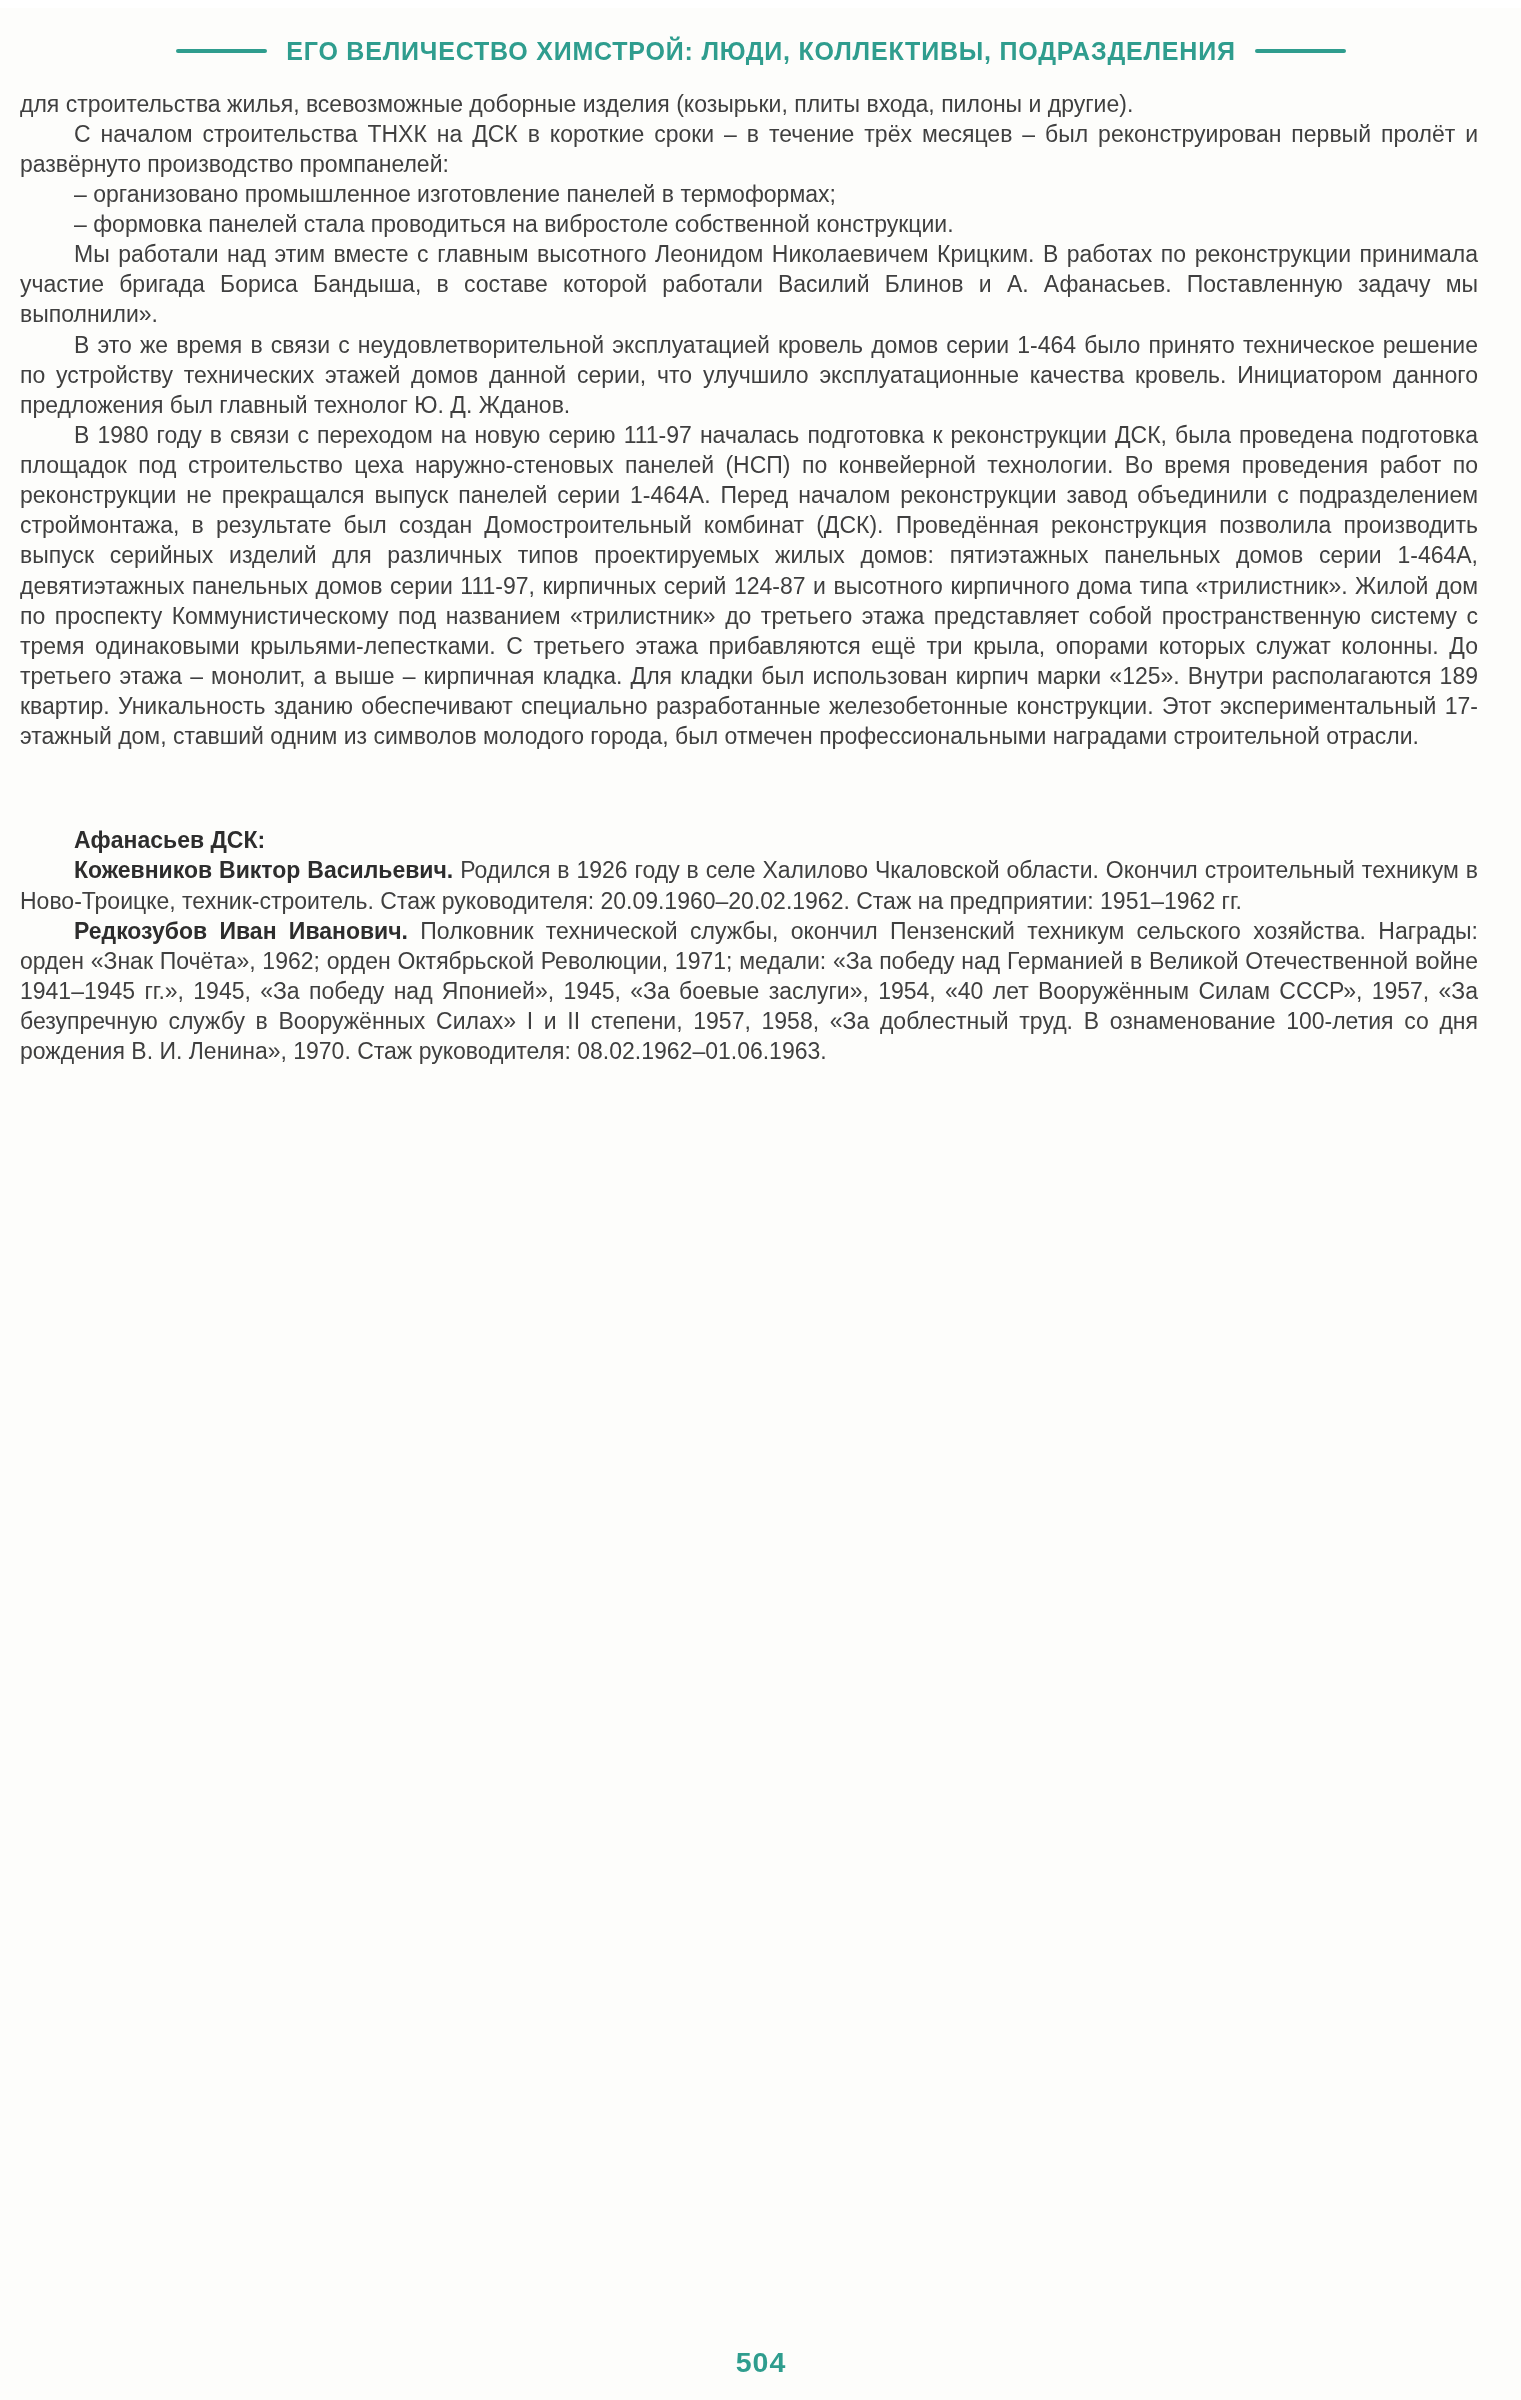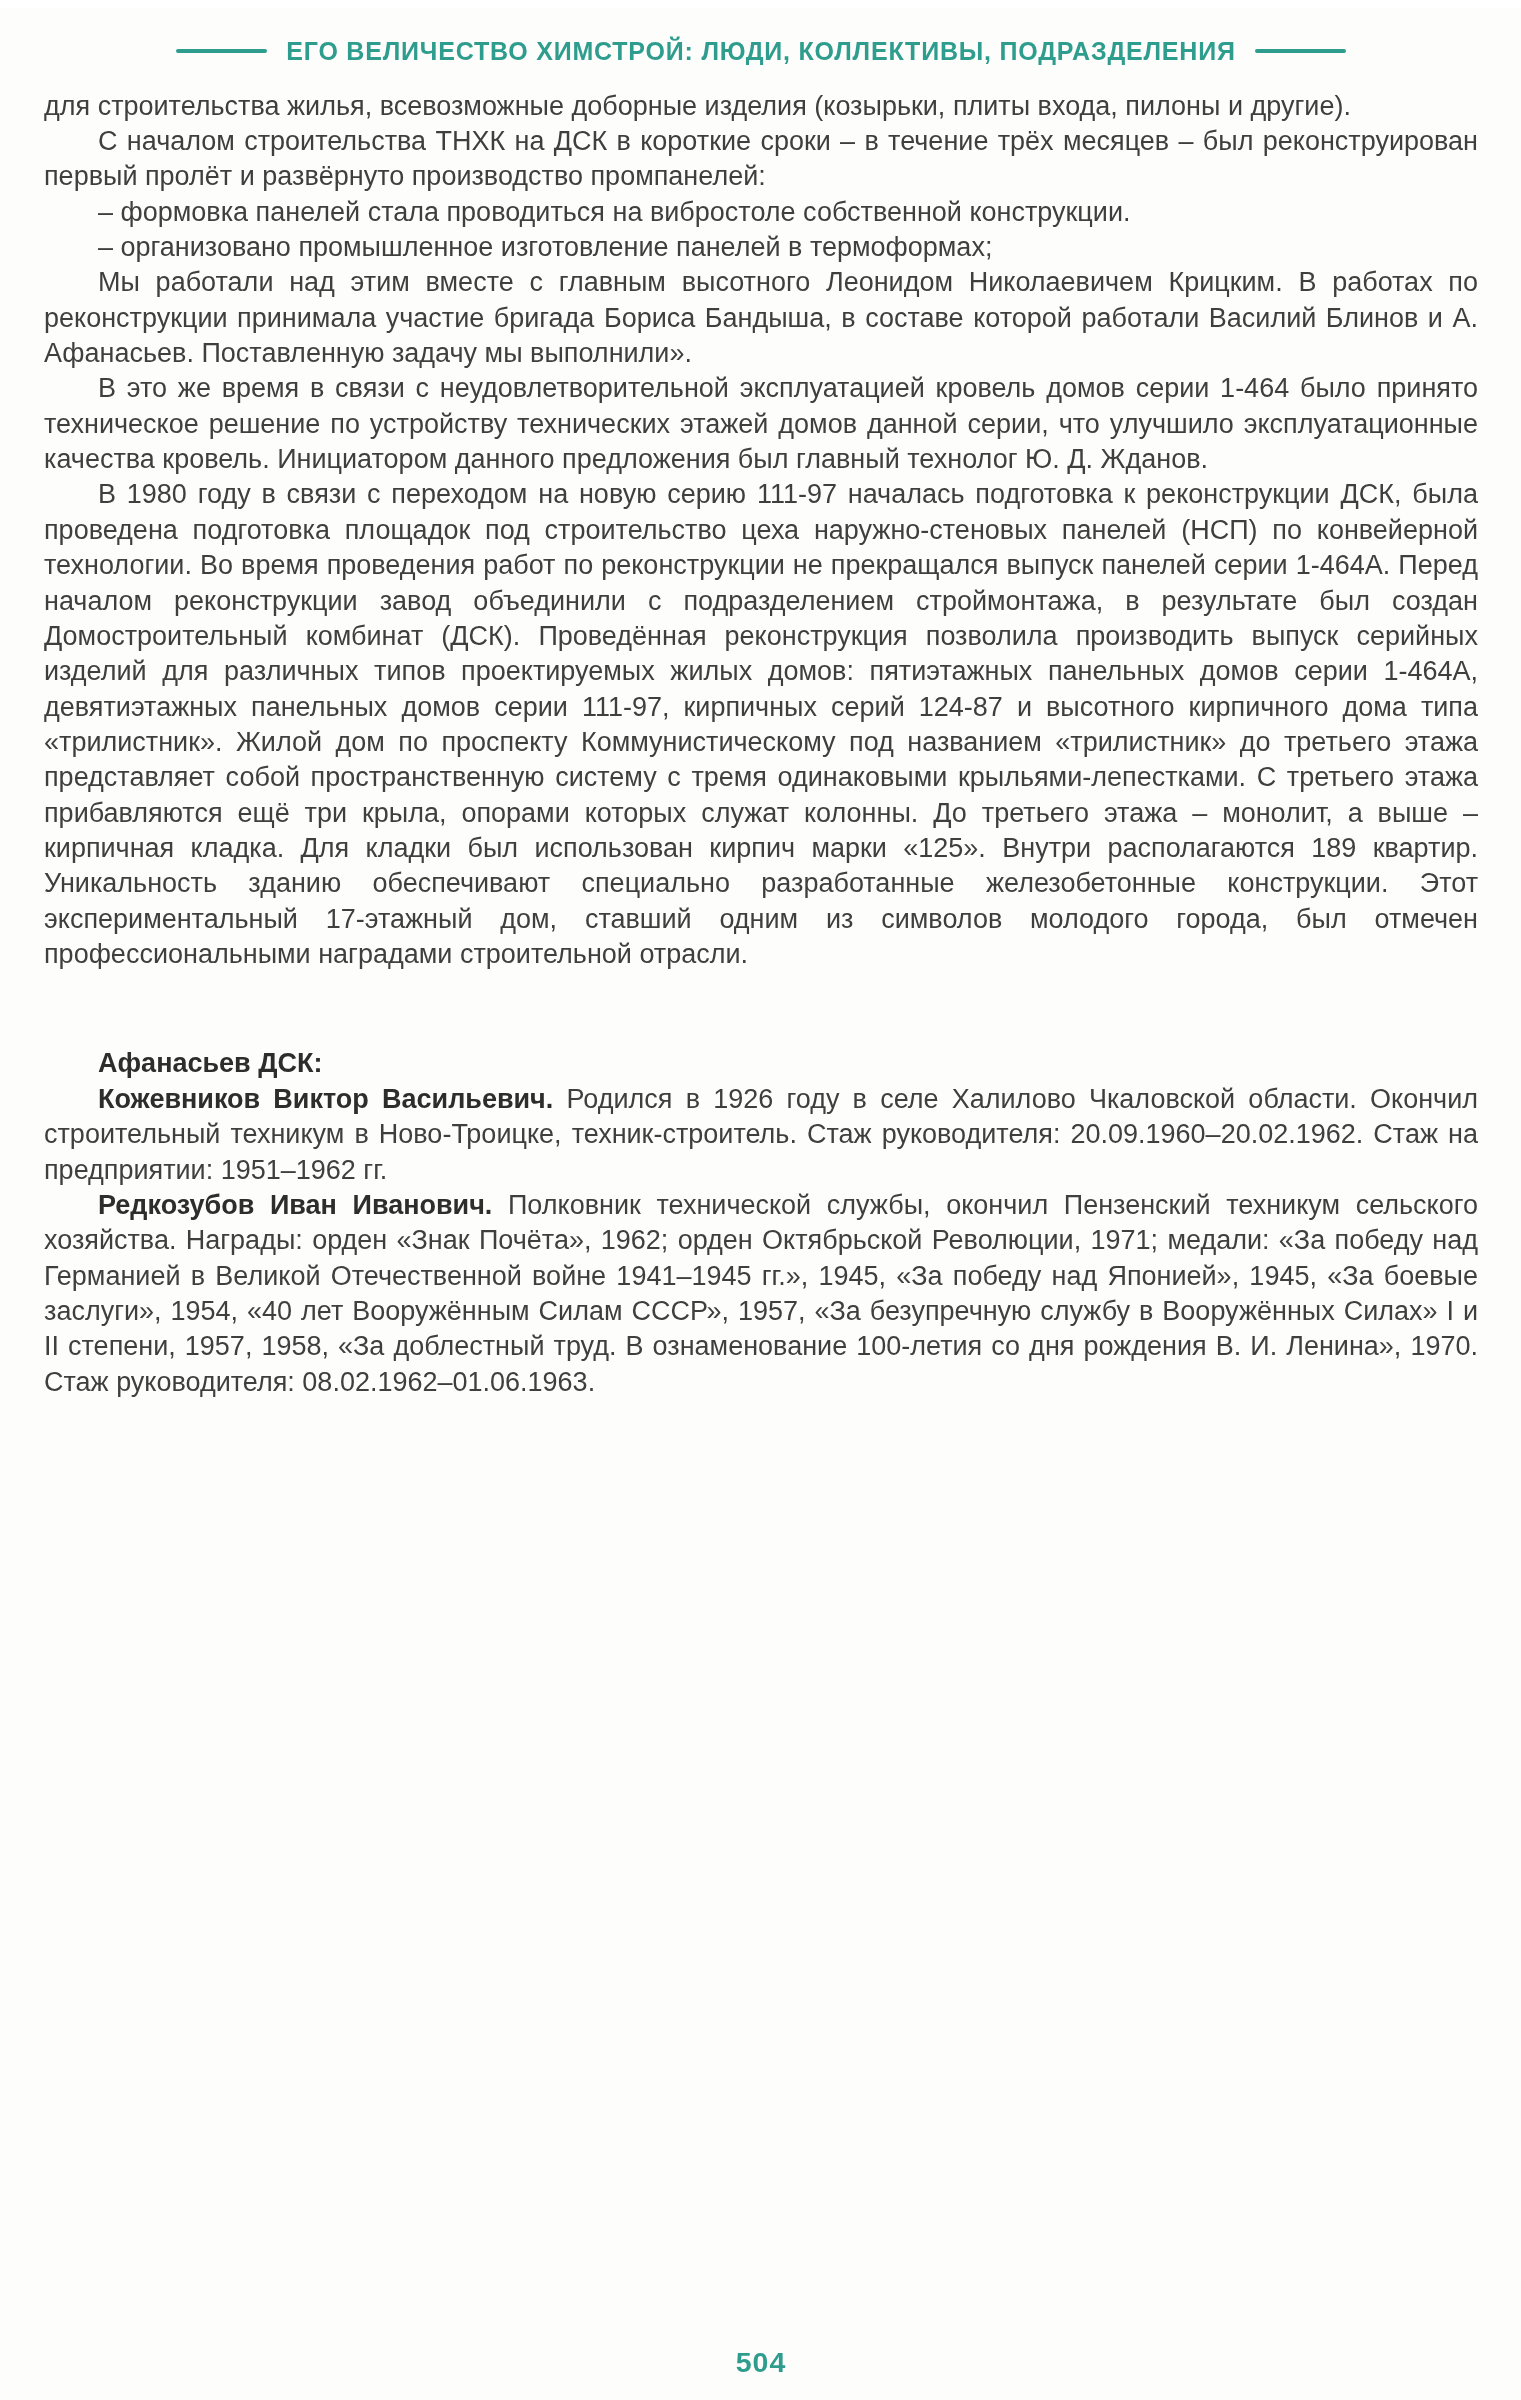--- a/index.html
+++ b/index.html
@@ -31,23 +31,23 @@
   }
   .header-title {
     color: var(--accent, #2f9d8e);
     font-size: 25px;
     font-weight: 700;
     letter-spacing: 0.8px;
     white-space: nowrap;
   }
   
   .page-body {
-    padding: 23px 44px 0 44px;
+    padding: 23px 44px 0 20px;
     text-align: justify;
-    font-size: 27px;
+    font-size: 23px;
     line-height: 1.31;
   }
   .para { text-indent: 54px; }
   .para.no-indent { text-indent: 0; }
   .para.space-before { margin-top: 74px; }
   .para b { font-weight: 700; color: #2d2d2d; }
   
   .page-footer {
     position: absolute;
     left: 0;
@@ -69,22 +69,22 @@
 
   <header class="page-header">
     <span class="header-rule"></span>
     <span class="header-title">ЕГО ВЕЛИЧЕСТВО ХИМСТРОЙ: ЛЮДИ, КОЛЛЕКТИВЫ, ПОДРАЗДЕЛЕНИЯ</span>
     <span class="header-rule"></span>
   </header>
 
   <main class="page-body">
       <p class="para no-indent"><span>для строительства жилья, всевозможные доборные изделия (козырьки, плиты входа, пилоны и другие).</span></p>
       <p class="para"><span>С началом строительства ТНХК на ДСК в короткие сроки – в течение трёх месяцев – был реконструирован первый пролёт и развёрнуто производство промпанелей:</span></p>
+      <p class="para"><span>– организовано промышленное изготовление панелей в термоформах;</span></p>
       <p class="para"><span>– формовка панелей стала проводиться на вибростоле собственной конструкции.</span></p>
-      <p class="para"><span>– организовано промышленное изготовление панелей в термоформах;</span></p>
       <p class="para"><span>Мы работали над этим вместе с главным высотного Леонидом Николаевичем Крицким. В работах по реконструкции принимала участие бригада Бориса Бандыша, в составе которой работали Василий Блинов и А. Афанасьев. Поставленную задачу мы выполнили».</span></p>
       <p class="para"><span>В это же время в связи с неудовлетворительной эксплуатацией кровель домов серии 1-464 было принято техническое решение по устройству технических этажей домов данной серии, что улучшило эксплуатационные качества кровель. Инициатором данного предложения был главный технолог Ю. Д. Жданов.</span></p>
       <p class="para"><span>В 1980 году в связи с переходом на новую серию 111-97 началась подготовка к реконструкции ДСК, была проведена подготовка площадок под строительство цеха наружно-стеновых панелей (НСП) по конвейерной технологии. Во время проведения работ по реконструкции не прекращался выпуск панелей серии 1-464А. Перед началом реконструкции завод объединили с подразделением строймонтажа, в результате был создан Домостроительный комбинат (ДСК). Проведённая реконструкция позволила производить выпуск серийных изделий для различных типов проектируемых жилых домов: пятиэтажных панельных домов серии 1-464А, девятиэтажных панельных домов серии 111-97, кирпичных серий 124-87 и высотного кирпичного дома типа «трилистник». Жилой дом по проспекту Коммунистическому под названием «трилистник» до третьего этажа представляет собой пространственную систему с тремя одинаковыми крыльями-лепестками. С третьего этажа прибавляются ещё три крыла, опорами которых служат колонны. До третьего этажа – монолит, а выше – кирпичная кладка. Для кладки был использован кирпич марки «125». Внутри располагаются 189 квартир. Уникальность зданию обеспечивают специально разработанные железобетонные конструкции. Этот экспериментальный 17-этажный дом, ставший одним из символов молодого города, был отмечен профессиональными наградами строительной отрасли.</span></p>
       <p class="para space-before"><b>Афанасьев ДСК:</b></p>
       <p class="para"><b>Кожевников Виктор Васильевич.</b><span> Родился в 1926 году в селе Халилово Чкаловской области. Окончил строительный техникум в Ново-Троицке, техник-строитель. Стаж руководителя: 20.09.1960–20.02.1962. Стаж на предприятии: 1951–1962 гг.</span></p>
       <p class="para"><b>Редкозубов Иван Иванович.</b><span> Полковник технической службы, окончил Пензенский техникум сельского хозяйства. Награды: орден «Знак Почёта», 1962; орден Октябрьской Революции, 1971; медали: «За победу над Германией в Великой Отечественной войне 1941–1945 гг.», 1945, «За победу над Японией», 1945, «За боевые заслуги», 1954, «40 лет Вооружённым Силам СССР», 1957, «За безупречную службу в Вооружённых Силах» I и II степени, 1957, 1958, «За доблестный труд. В ознаменование 100-летия со дня рождения В. И. Ленина», 1970. Стаж руководителя: 08.02.1962–01.06.1963.</span></p>
     </main>
 
   <footer class="page-footer">
     <span class="page-number">504</span>

